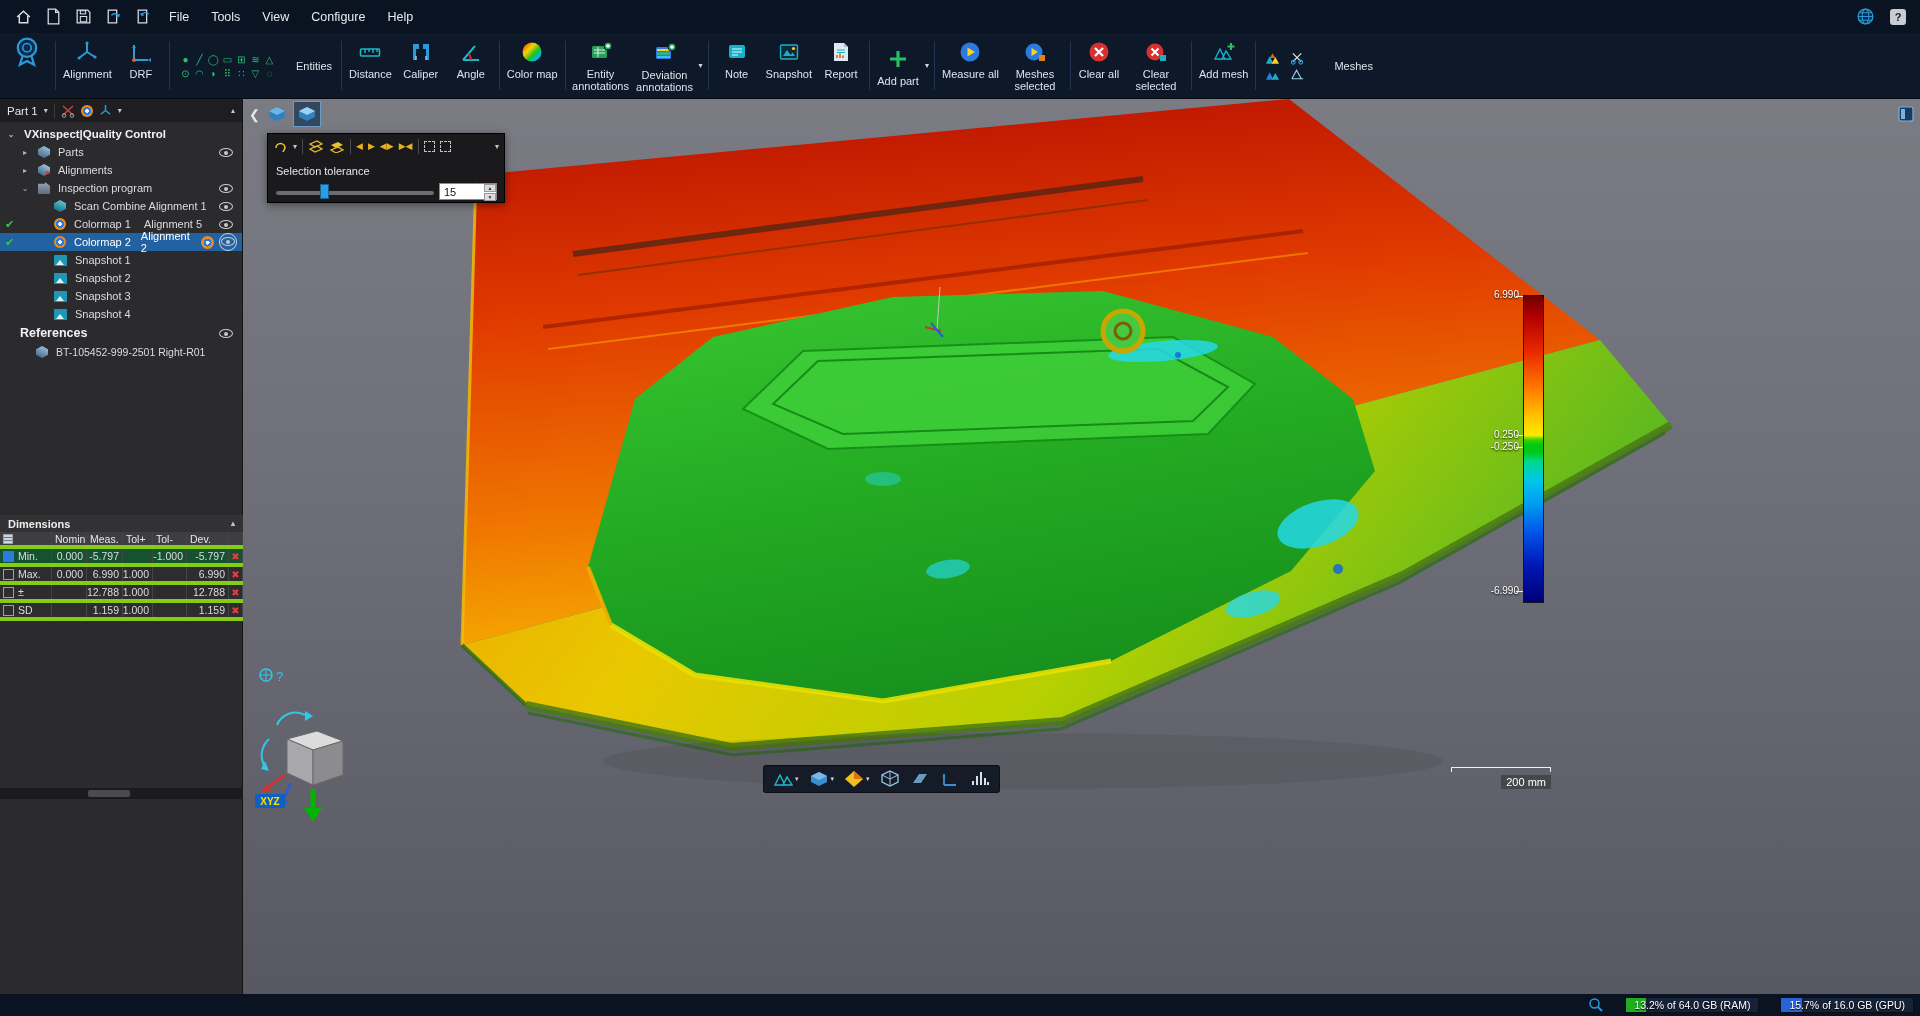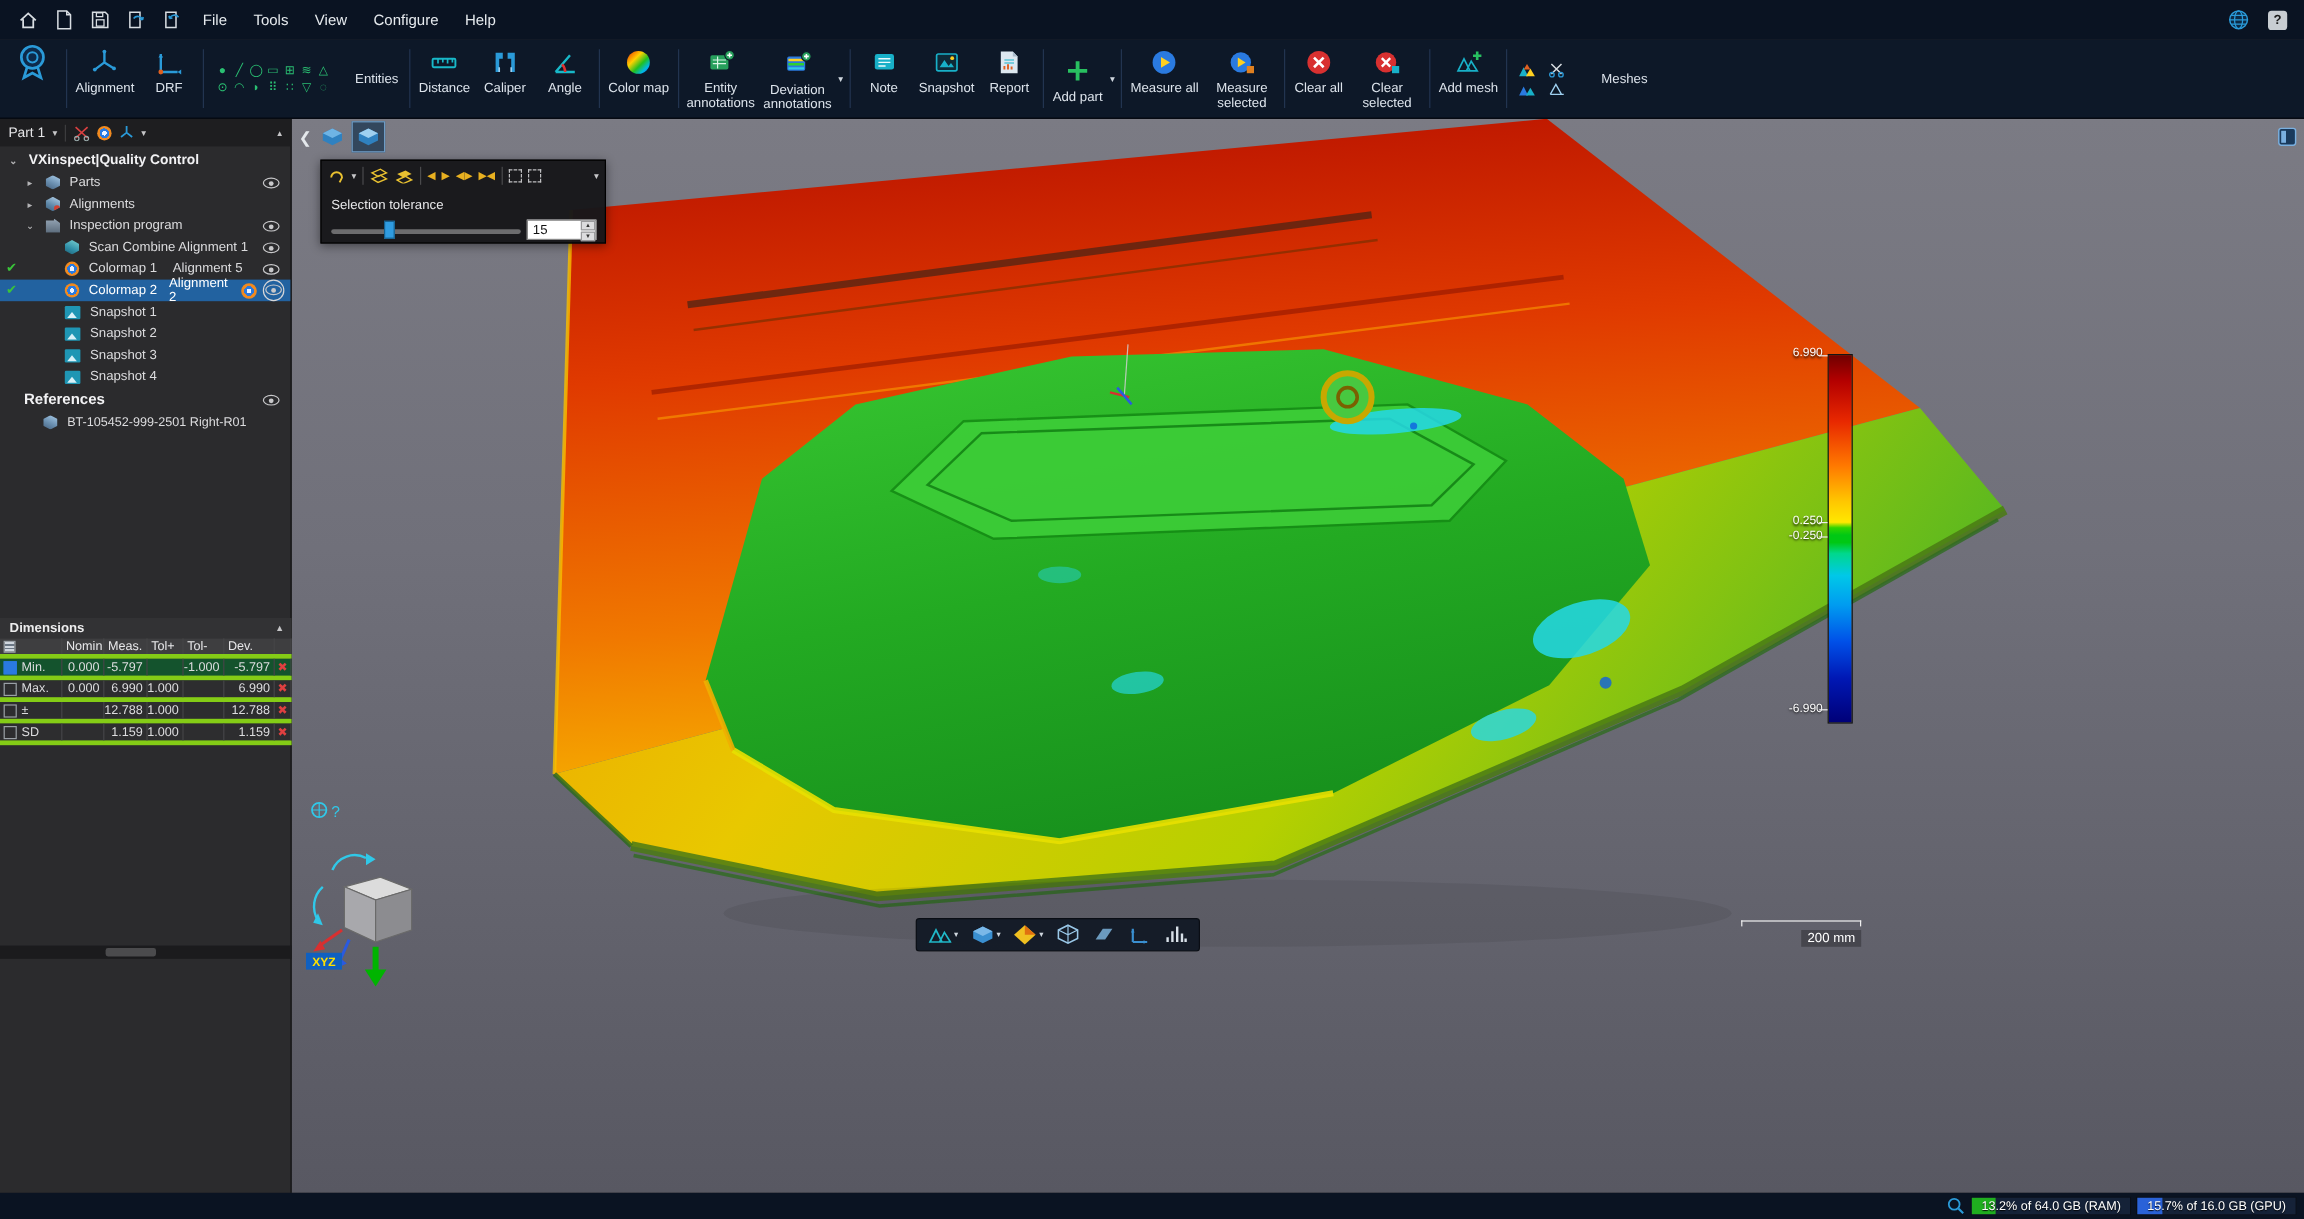--- a/index.html
+++ b/index.html
@@ -105,21 +105,21 @@
 .scalebar{position:absolute;left:1208px;top:668px;width:100px;z-index:5;color:#fff;font-size:11px}
 .sb-line{height:5px;border-left:1px solid #f0f0f0;border-right:1px solid #f0f0f0;border-top:1px solid #f0f0f0}
 .sb-text{margin-top:3px;text-align:right;background:rgba(0,0,0,.28);padding:1px 5px;display:inline-block;float:right}
 
 .navcube{position:absolute;left:12px;top:610px;z-index:5}
 .compass{position:absolute;left:14px;top:562px;z-index:5}
 .tr-icon{position:absolute;right:5px;top:6px;z-index:6}
 
 
 #statusbar{position:absolute;left:0;top:994px;width:1920px;height:22px;background:#0a1322;display:flex;align-items:center;padding:0 6px;z-index:10}
-.sb-right{margin-left:auto;display:flex;align-items:flex-start;gap:4px}
+.sb-right{margin-left:auto;display:flex;align-items:flex-start;gap:21px}
 .badge{position:relative;height:16px;display:flex;align-items:center;justify-content:center;font-size:10.5px;color:#fff;padding:0 8px;background:#152238;overflow:hidden;border:1px solid #090e17}
 .badge .fill{position:absolute;left:0;top:0;bottom:0}
 .badge span{position:relative;z-index:1;text-shadow:0 1px 1px #000}
 .fill.ram{width:15%;background:#1fae1f}
 .fill.gpu{width:16%;background:#2a62d8}
 </style>
 </head>
 <body>
 
 <div id="app">
@@ -360,21 +360,21 @@
       <span>Measure all</span>
     </div>
     <div class="tbtn w60">
       <span class="ticon">
         <svg viewBox="0 0 24 24">
             <circle cx="11" cy="12" r="8.5" fill="#2a7ae0"></circle>
             <path d="M8.5 8L15 12l-6.5 4z" fill="#ffd020"></path>
             <rect x="16" y="15" width="6" height="6" fill="#e08020"></rect>
           </svg>
       </span>
-      <span>Measure selected</span>
+      <span>Meshes selected</span>
     </div>
     <div class="tdiv"></div>
 
     <div class="tbtn">
       <span class="ticon">
         <svg viewBox="0 0 24 24">
             <circle cx="12" cy="12" r="9.5" fill="#d83030"></circle>
             <path d="M8 8l8 8M16 8l-8 8" stroke="#fff" stroke-width="2.2"></path>
           </svg>
       </span>

